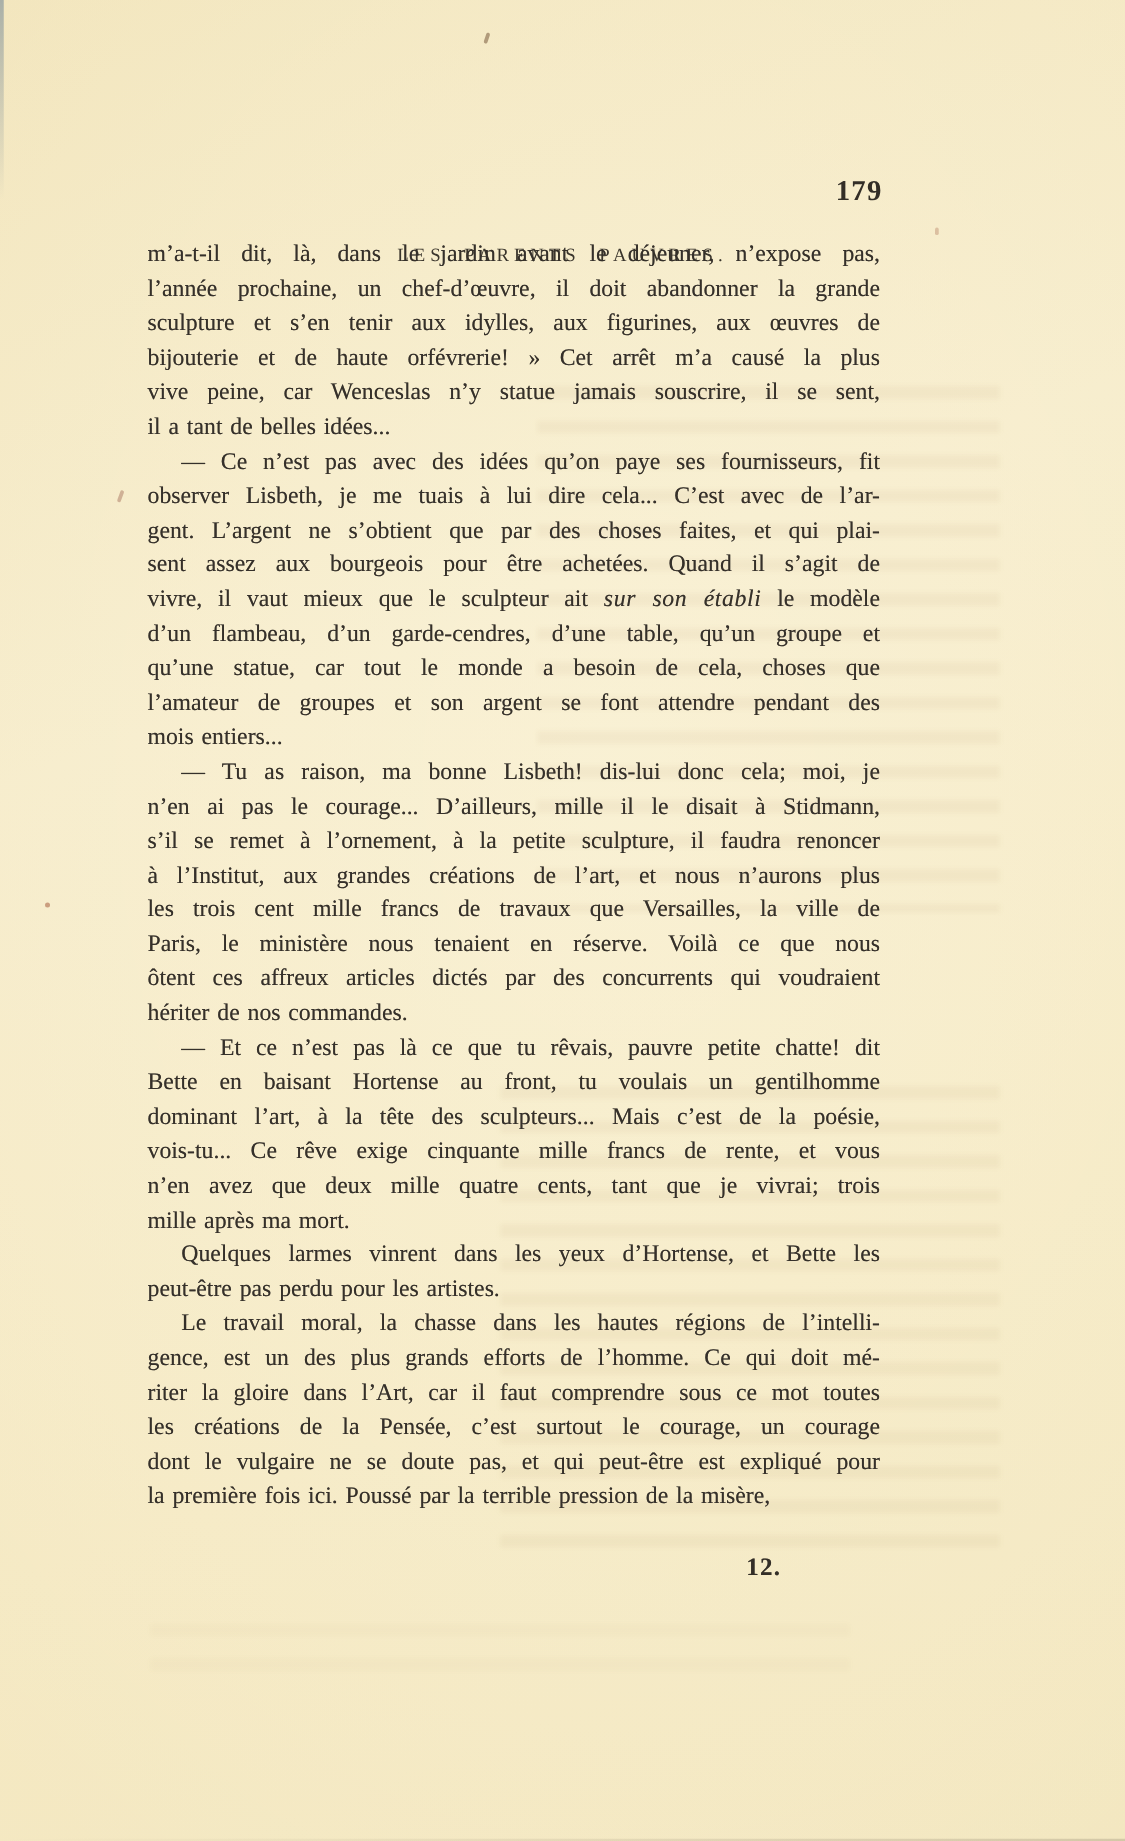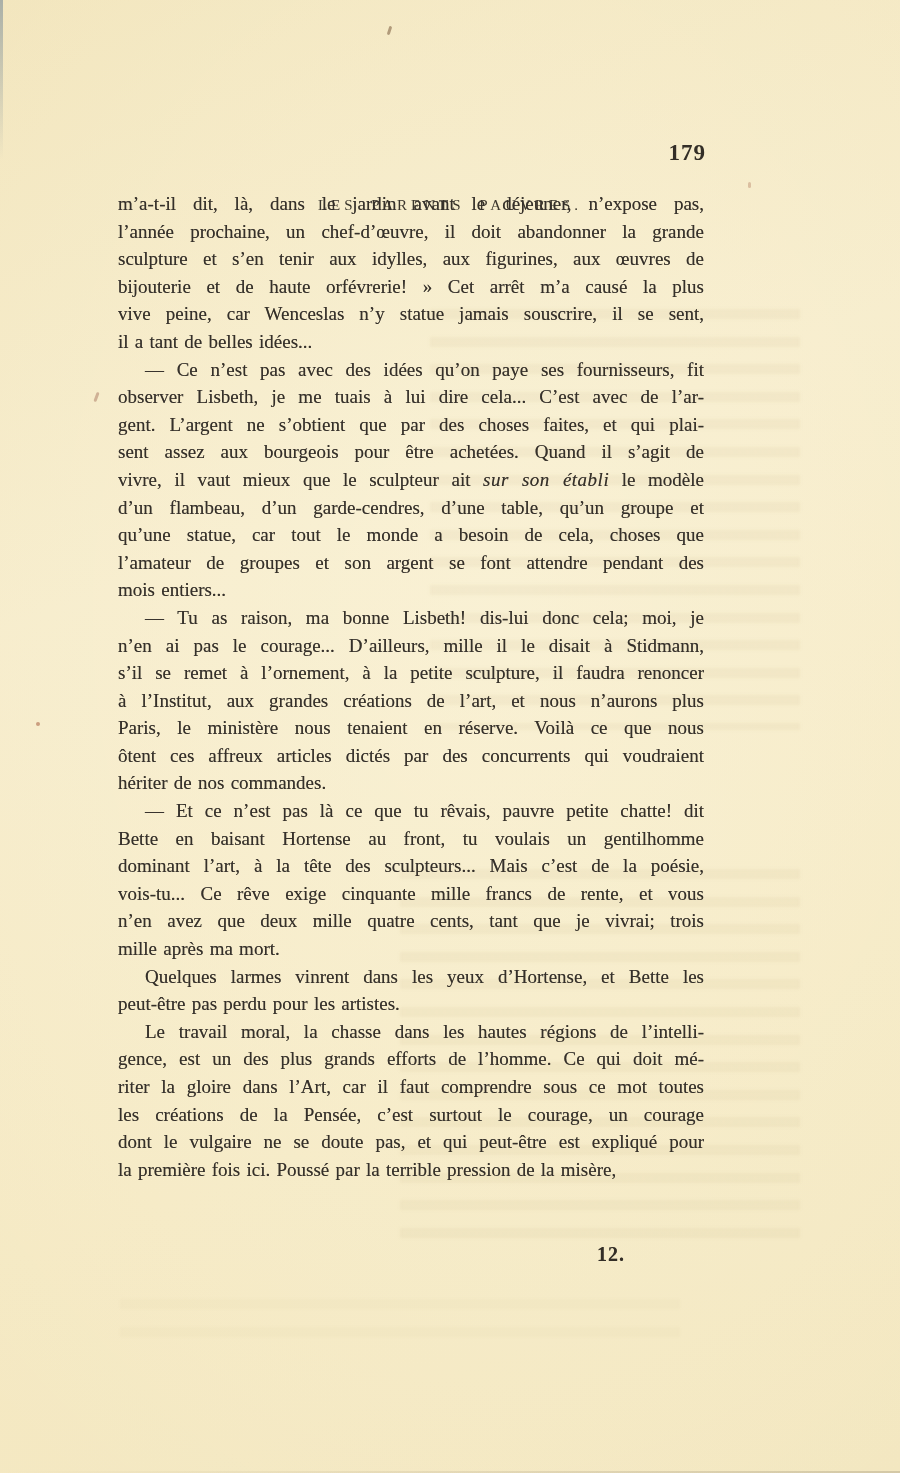--- a/index.html
+++ b/index.html
@@ -140,20 +140,21 @@
       <div class="line">sent assez aux bourgeois pour être achetées. Quand il s’agit de</div>
       <div class="line">vivre, il vaut mieux que le sculpteur ait <i>sur son établi</i> le modèle</div>
       <div class="line">d’un flambeau, d’un garde-cendres, d’une table, qu’un groupe et</div>
       <div class="line">qu’une statue, car tout le monde a besoin de cela, choses que</div>
       <div class="line">l’amateur de groupes et son argent se font attendre pendant des</div>
       <div class="line last">mois entiers...</div>
       <div class="line indent">— Tu as raison, ma bonne Lisbeth! dis-lui donc cela; moi, je</div>
       <div class="line">n’en ai pas le courage... D’ailleurs, mille il le disait à Stidmann,</div>
       <div class="line">s’il se remet à l’ornement, à la petite sculpture, il faudra renoncer</div>
       <div class="line">à l’Institut, aux grandes créations de l’art, et nous n’aurons plus</div>
+      <div class="line">les trois cent mille francs de travaux que Versailles, la ville de</div>
       <div class="line">Paris, le ministère nous tenaient en réserve. Voilà ce que nous</div>
       <div class="line">ôtent ces affreux articles dictés par des concurrents qui voudraient</div>
       <div class="line last">hériter de nos commandes.</div>
       <div class="line indent">— Et ce n’est pas là ce que tu rêvais, pauvre petite chatte! dit</div>
       <div class="line">Bette en baisant Hortense au front, tu voulais un gentilhomme</div>
       <div class="line">dominant l’art, à la tête des sculpteurs... Mais c’est de la poésie,</div>
       <div class="line">vois-tu... Ce rêve exige cinquante mille francs de rente, et vous</div>
       <div class="line">n’en avez que deux mille quatre cents, tant que je vivrai; trois</div>
       <div class="line last">mille après ma mort.</div>
       <div class="line indent">Quelques larmes vinrent dans les yeux d’Hortense, et Bette les</div>

